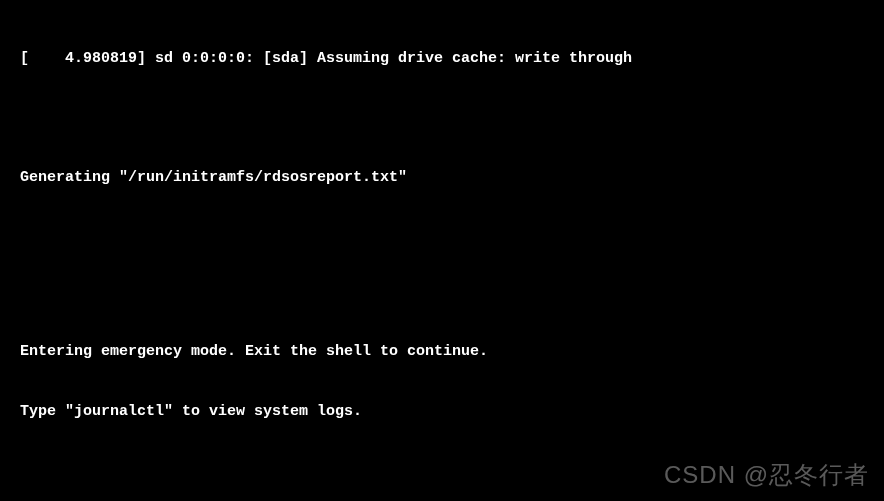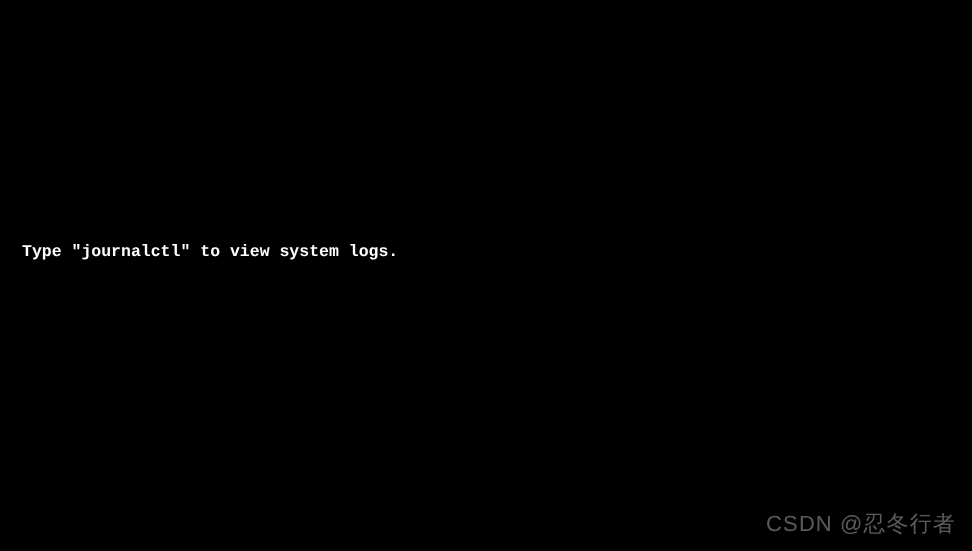--- a/index.html
+++ b/index.html
@@ -24,37 +24,40 @@
       white-space: pre;
     }
     .line {
       white-space: pre;
     }
     .watermark {
       position: absolute;
       bottom: 10px;
       right: 15px;
       color: rgba(200, 200, 200, 0.45);
-      font-size: 20px;
+      font-size: 24px;
       font-family: sans-serif;
       font-weight: normal;
       letter-spacing: 1px;
     }
     .spacer {
       height: 18px;
     }
     .spacer-small {
       height: 14px;
     }
   </style>
 </head>
 <body>
 
 <div class="terminal-output">
+  <div class="line">[    4.980819] sd 0:0:0:0: [sda] Assuming drive cache: write through</div>
   <div class="spacer"></div>
+  <div class="line">Generating "/run/initramfs/rdsosreport.txt"</div>
   <div class="spacer"></div>
   <div class="spacer-small"></div>
+  <div class="line">Entering emergency mode. Exit the shell to continue.</div>
   <div class="line">Type "journalctl" to view system logs.</div>
   
   
 </div>
 
 <div class="watermark">CSDN @忍冬行者</div>
 
 </body></html>

